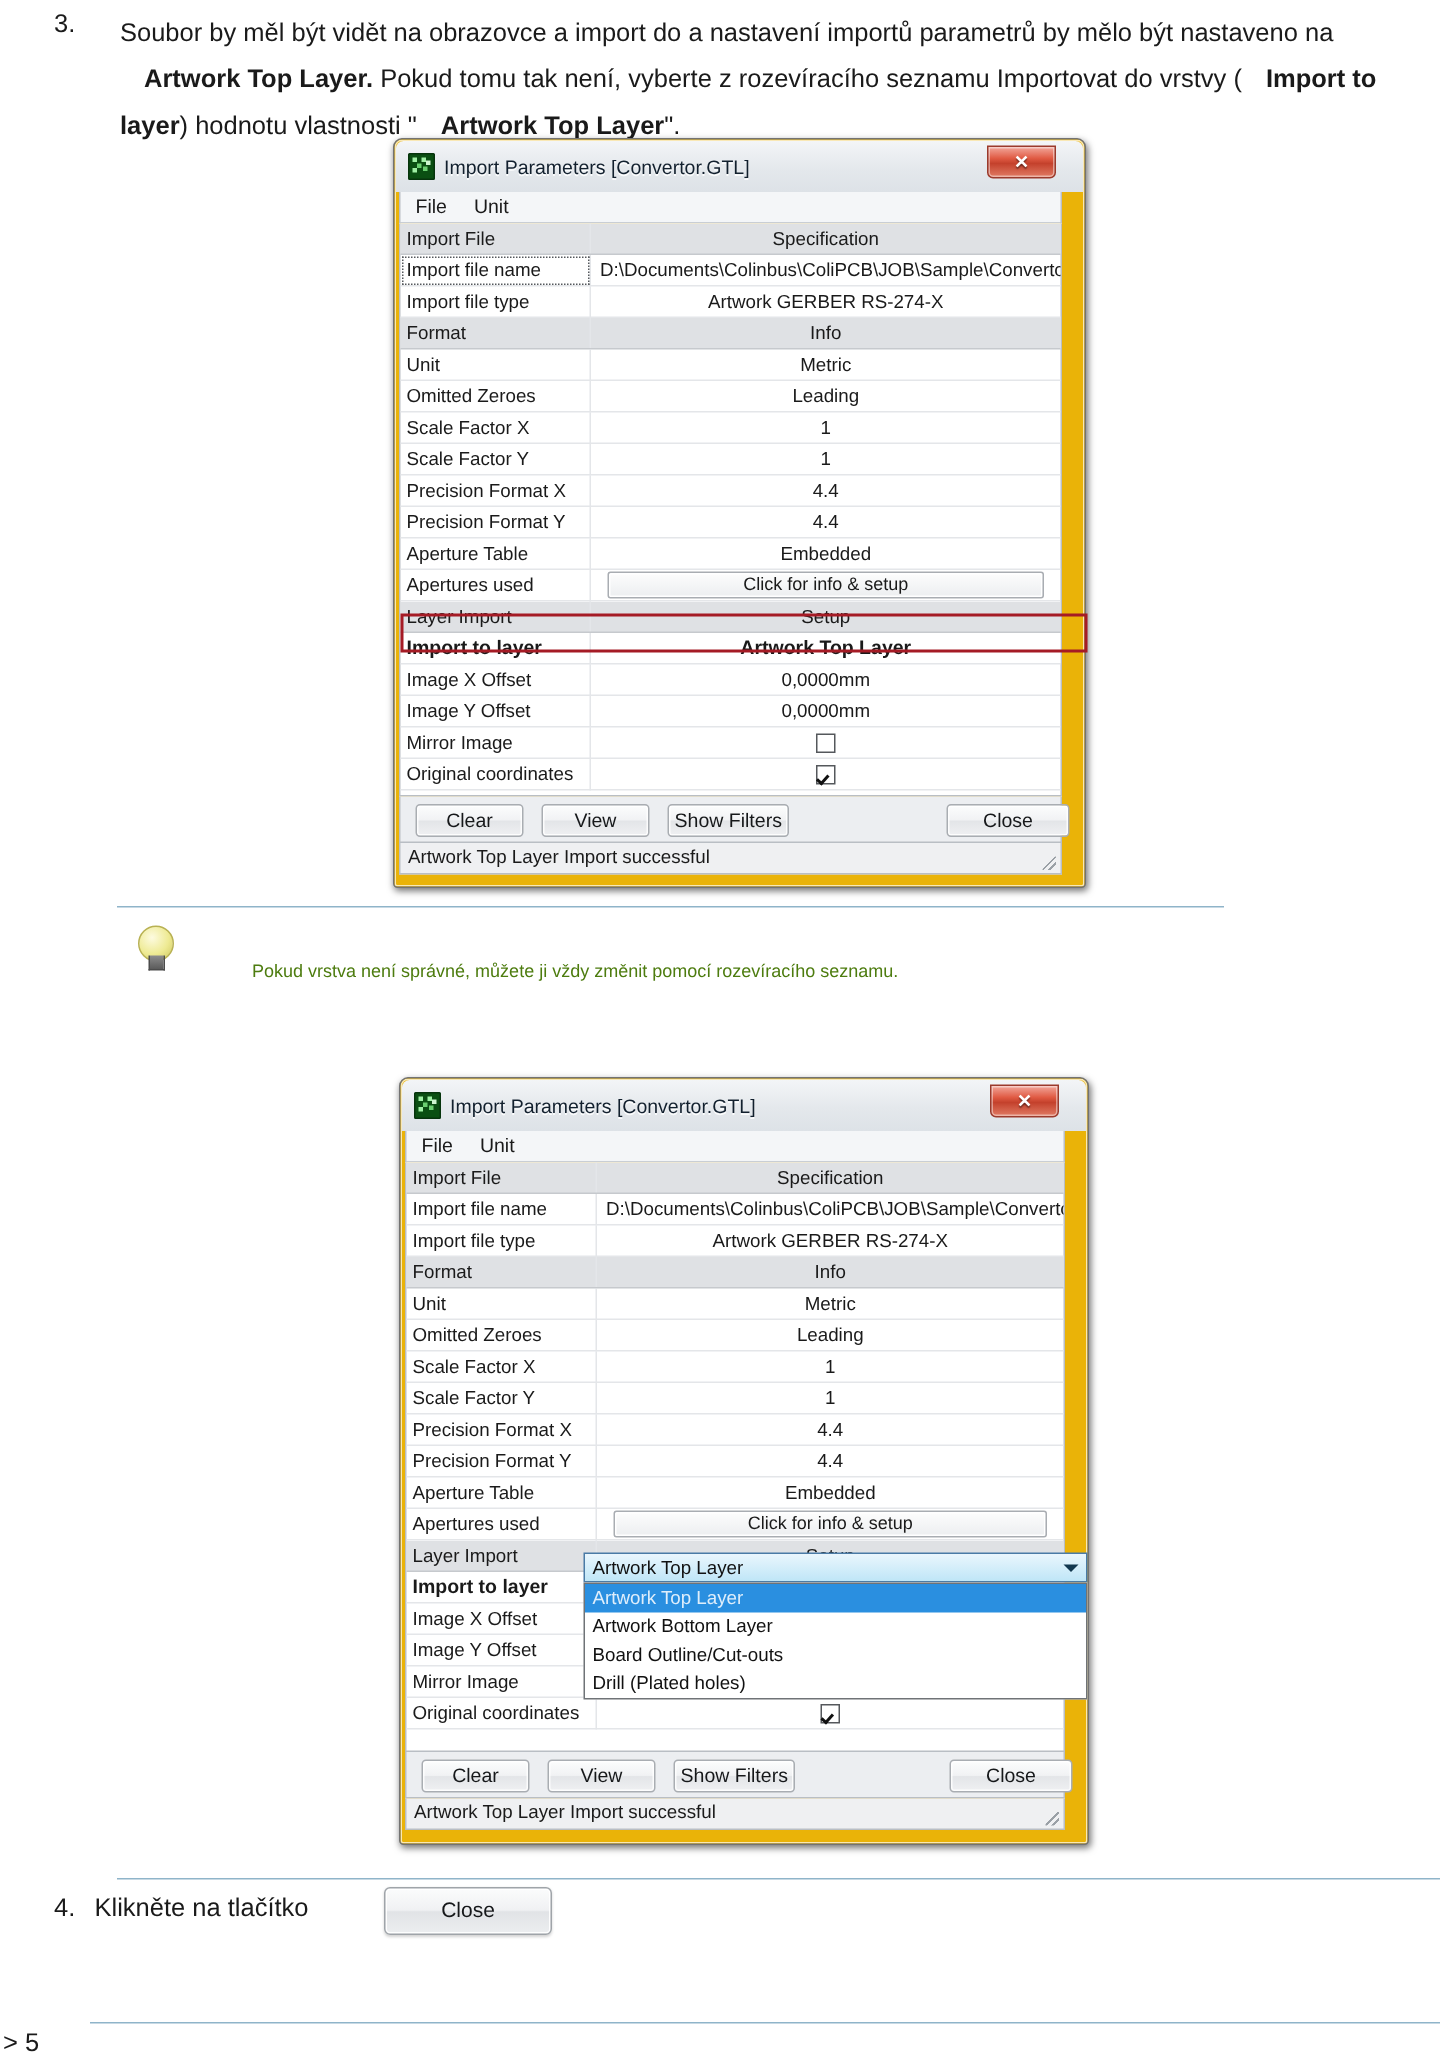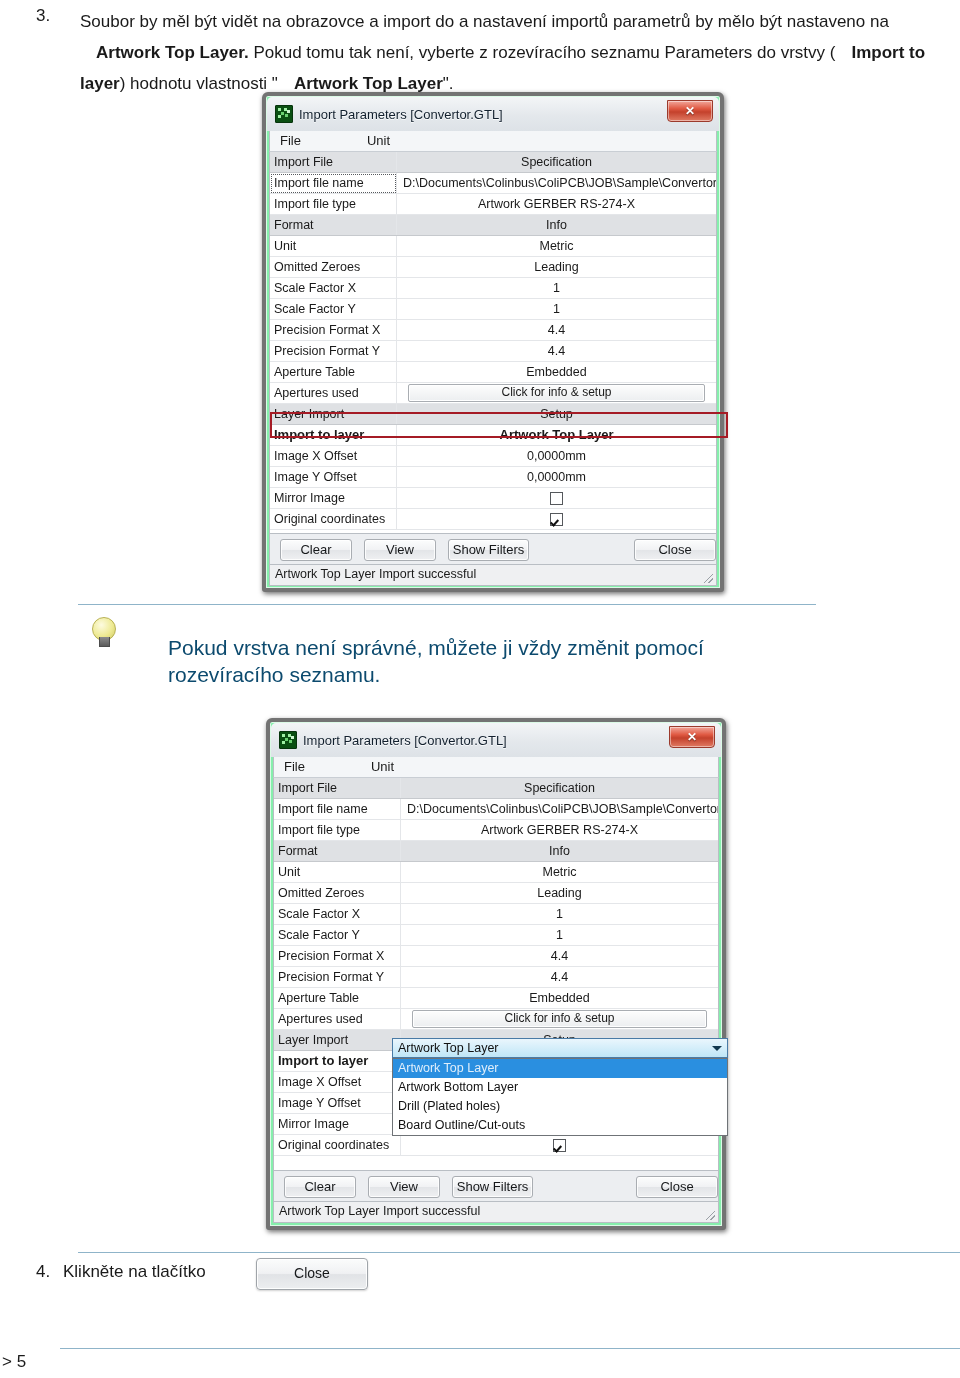--- a/index.html
+++ b/index.html
@@ -26,26 +26,26 @@
     font-size:17px;
     line-height:31px;
     color:#1a1a1a;
     text-align:left;
   }
   .step-body b{font-weight:bold;margin-left:16px;}
 
   
   .win{
     position:absolute;
-    background:#86efac;
-    border:4px solid #737373;
+    background:#eab308;
+    border:1px solid #737373;
     border-radius:6px 6px 3px 3px;
     box-shadow:0 0 0 1px rgba(255,255,255,.7) inset,
                1px 2px 5px rgba(0,0,0,.55);
-    padding:2px 3px 3px 3px;
+    padding:2px 15px 3px 3px;
     box-sizing:border-box;
   }
   .win .glass{
     position:absolute;left:1px;right:1px;top:1px;height:34px;
     background:linear-gradient(180deg,#f3f5f7 0%,#e4e8ec 55%,#dde2e7 100%);
     border-radius:5px 5px 0 0;
     pointer-events:none;
   }
   .titlebar{
     position:relative;
@@ -80,21 +80,21 @@
     color:#fff;font-size:12px;font-weight:bold;
     text-shadow:0 1px 1px rgba(0,0,0,.45);
   }
   .menubar{
     background:#f4f6f8;
     border:1px solid #b9bec4;
     border-bottom-color:#c9ced4;
     height:22px;
     display:flex;align-items:center;
     padding-left:10px;
-    font-size:13px;color:#1a1a1a;gap:48px;
+    font-size:13px;color:#1a1a1a;
   }
   .menubar span{margin-right:18px;}
   .body-area{
     background:#ffffff;
     border:1px solid #b9bec4;
     border-top:none;
     position:relative;
   }
   .grid{width:100%;border-collapse:collapse;table-layout:fixed;}
   .grid td{
@@ -201,21 +201,21 @@
     background:radial-gradient(circle at 38% 32%,#fdfbe0,#eeea93 55%,#ccc65c 100%);
     border:1px solid #b8b153;
   }
   .bulb .base{
     position:absolute;left:13px;top:20px;width:9px;height:9px;
     background:linear-gradient(180deg,#8d8d8d,#5b5b5b);
     border:1px solid #4c4c4c;border-top:none;
   }
   .tip-text{
     position:absolute;
-    font-size:21px;line-height:27px;color:#0c4a6e;
+    font-size:12px;line-height:27px;color:#4d7c0f;
   }
 
   
   .step4{position:absolute;font-size:17px;color:#1a1a1a;}
   .inline-close{
     position:absolute;
     width:110px;height:30px;line-height:28px;text-align:center;
     font-size:14px;color:#16181a;
     background:linear-gradient(180deg,#fbfcfc 0%,#f0f1f3 48%,#e1e3e6 52%,#eceef0 100%);
     border:1px solid #9fa4a9;border-radius:4px;
@@ -224,21 +224,21 @@
   .pagenum{
     position:absolute;left:0;bottom:10px;font-size:17px;color:#1a1a1a;
   }
 </style>
 </head>
 <body>
 
 <div class="doc-step">
   <div class="step-num">3.</div>
   <div class="step-body">
-    <span>Soubor by měl být vidět na obrazovce a import do a nastavení importů parametrů by mělo být nastaveno na </span><b>Artwork Top Layer.</b><span> Pokud tomu tak není, vyberte z rozevíracího seznamu Parameters do vrstvy (</span><b>Import to layer</b><span>) hodnotu vlastnosti "</span><b>Artwork Top Layer</b><span>".</span>
+    <span>Soubor by měl být vidět na obrazovce a import do a nastavení importů parametrů by mělo být nastaveno na </span><b>Artwork Top Layer.</b><span> Pokud tomu tak není, vyberte z rozevíracího seznamu Importovat do vrstvy (</span><b>Import to layer</b><span>) hodnotu vlastnosti "</span><b>Artwork Top Layer</b><span>".</span>
   </div>
 </div>
 
 <div class="win" id="win1" style="left:262px;top:92px;width:462px;height:500px;">
   <div class="glass"></div>
 
   <div class="titlebar">
     <div class="app-icon"></div>
     <div class="win-title">Import Parameters [Convertor.GTL]</div>
     <div class="close-btn">✕</div>
@@ -445,22 +445,22 @@
     </tbody>
       </table>
 
     <div class="combo" style="left:118px;top:260px;width:336px;height:20px;">
       <span>Artwork Top Layer</span>
       <span class="arrow"></span>
     </div>
     <div class="combo-list" style="left:118px;top:280px;width:336px;">
       <div class="sel">Artwork Top Layer</div>
       <div>Artwork Bottom Layer</div>
+      <div>Board Outline/Cut-outs</div>
       <div>Drill (Plated holes)</div>
-      <div>Board Outline/Cut-outs</div>
     </div>
   </div>
 
   <div class="btnrow">
     <div class="btn" style="left:10px;width:70px;">Clear</div>
     <div class="btn" style="left:94px;width:70px;">View</div>
     <div class="btn" style="left:178px;width:79px;">Show Filters</div>
     <div class="btn" style="left:362px;width:80px;">Close</div>
   </div>
 

